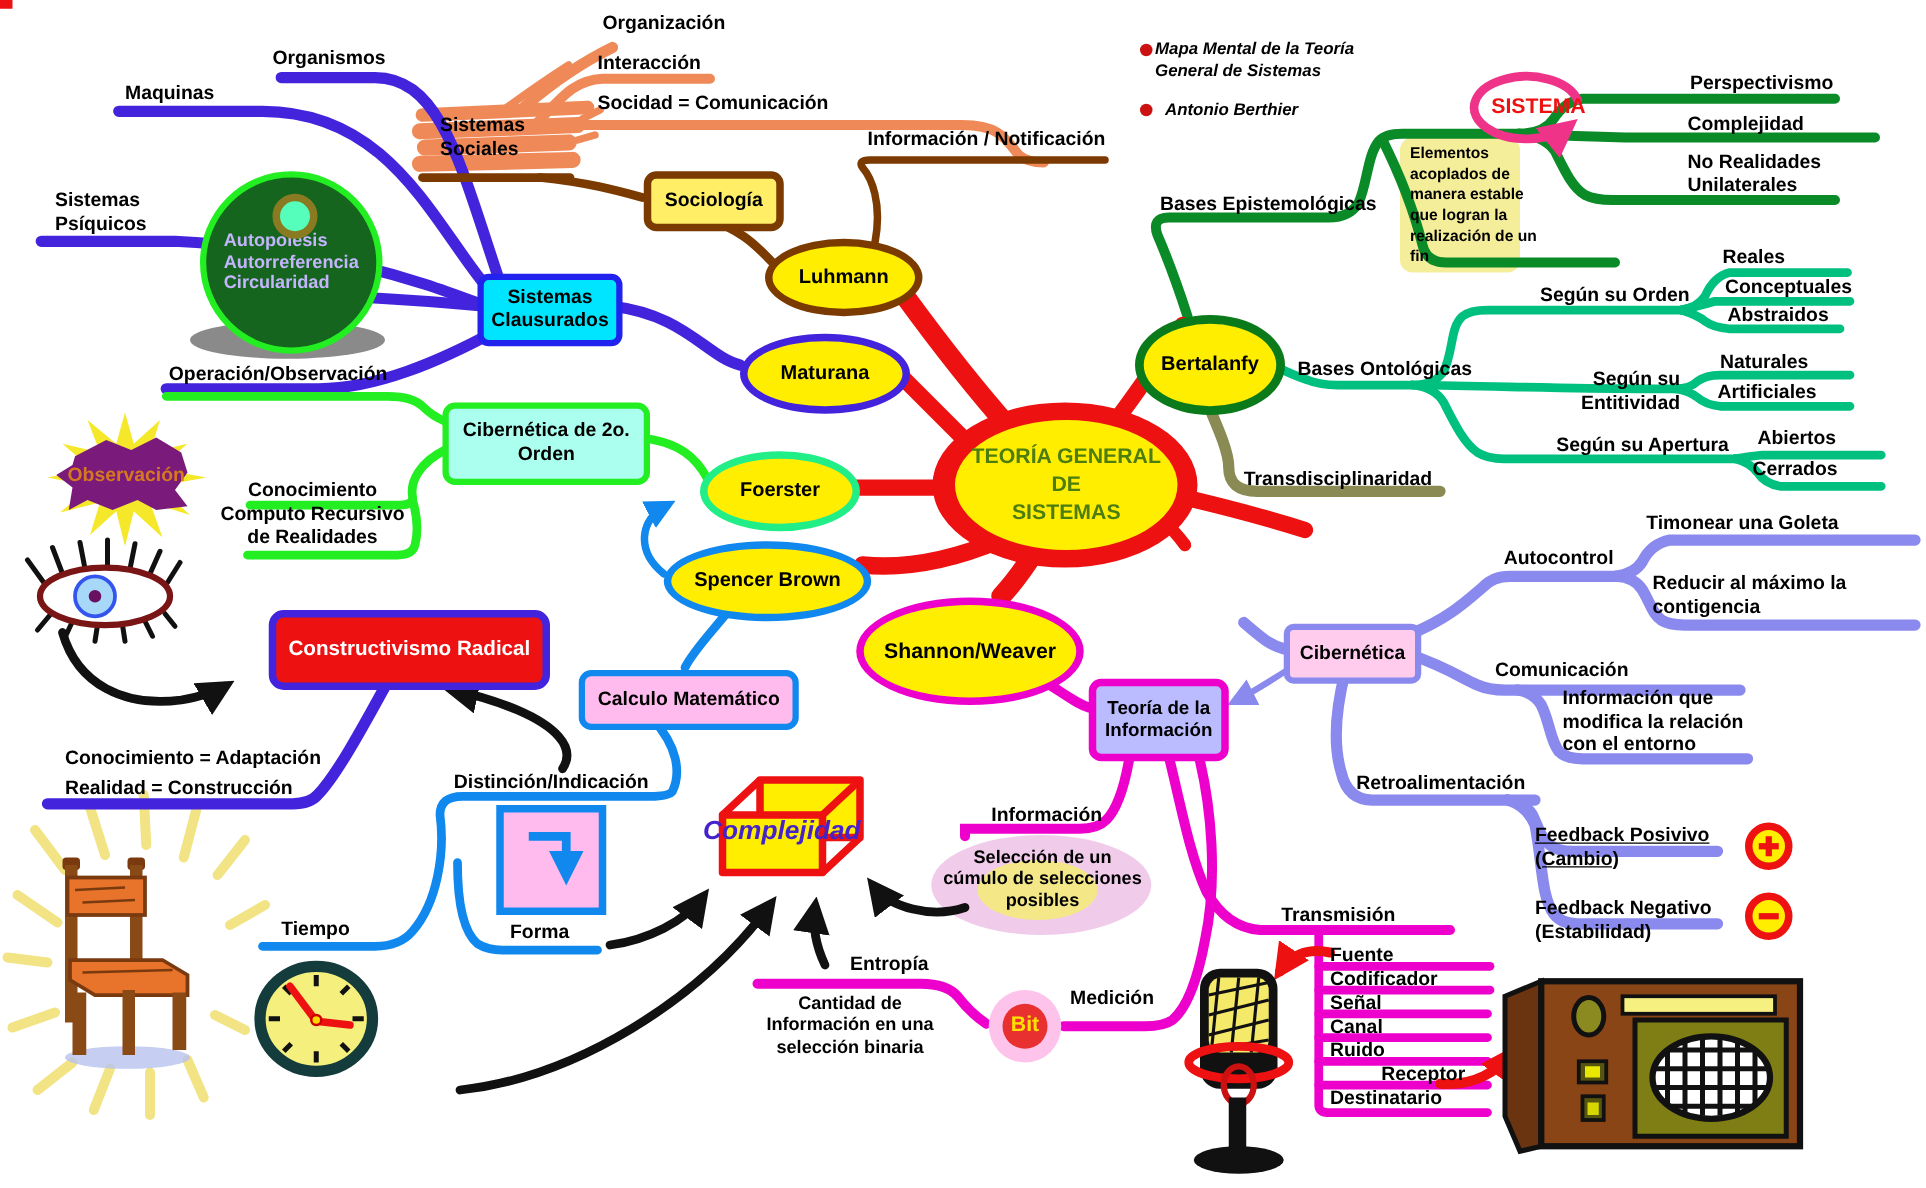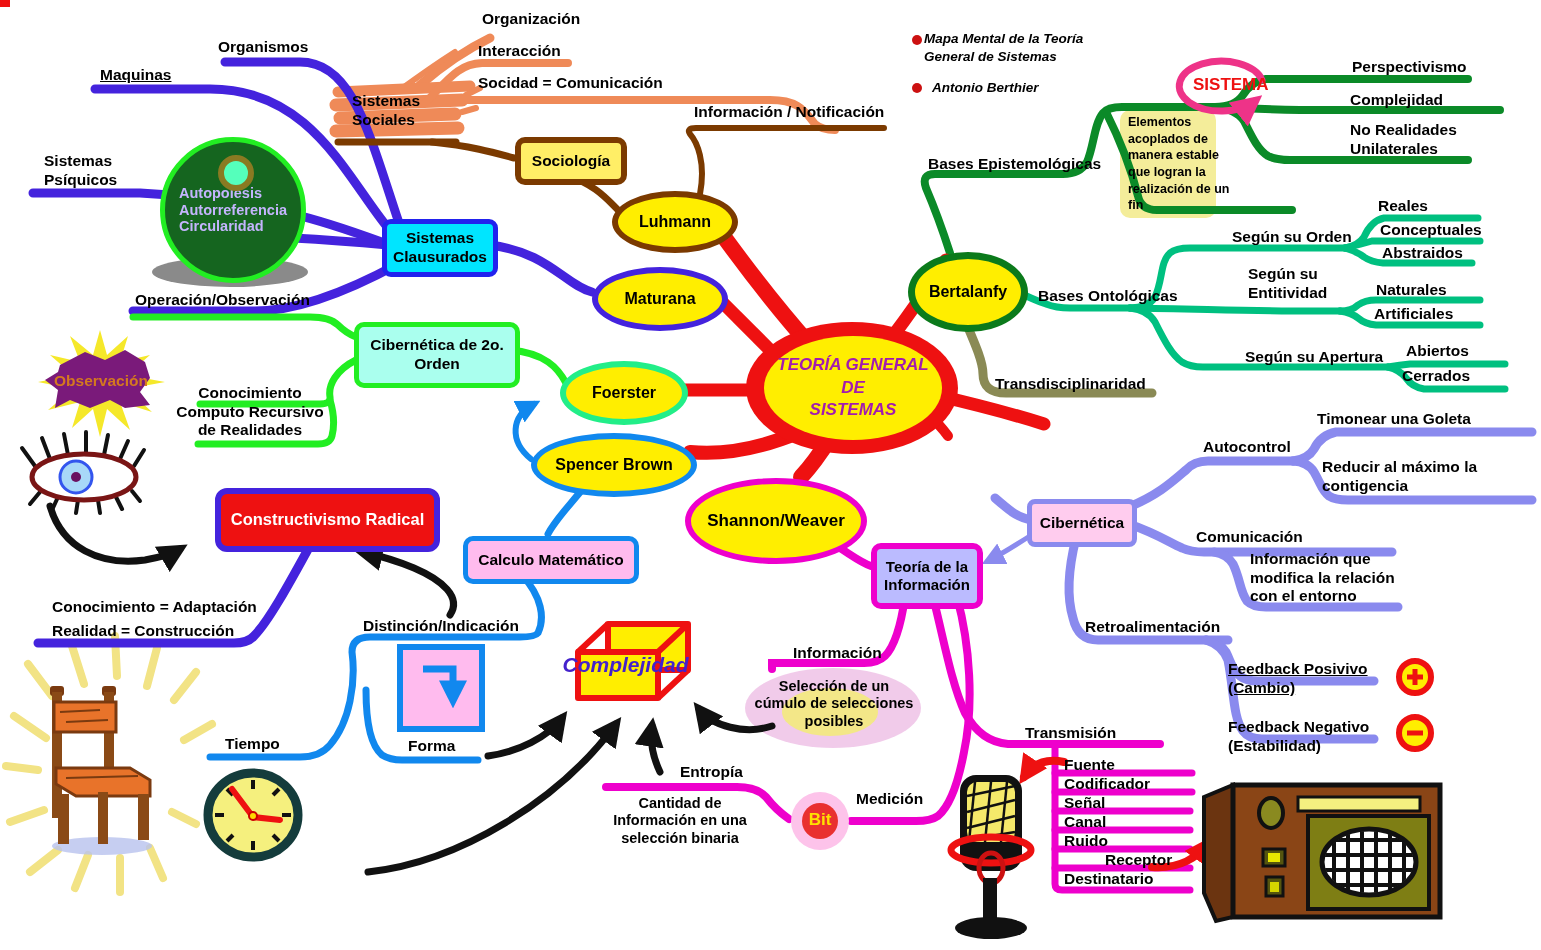--- a/index.html
+++ b/index.html
@@ -335,21 +335,21 @@
   <circle cx="1415" cy="677" r="16" fill="#ffee00" stroke="#ee1111" stroke-width="6"></circle>
   <line x1="1415" y1="669" x2="1415" y2="685" stroke="#ee1111" stroke-width="5"></line>
   <line x1="1407" y1="677" x2="1423" y2="677" stroke="#ee1111" stroke-width="5"></line>
 </g>
 <g>
   <circle cx="1415" cy="733" r="16" fill="#ffee00" stroke="#ee1111" stroke-width="6"></circle>
   <line x1="1407" y1="733" x2="1423" y2="733" stroke="#ee1111" stroke-width="5"></line>
 </g>
 </svg>
 
-<div class="enode" style="left:764px;top:336px;width:178px;height:104px;color:#a21caf;font-size:17px;line-height:1.35;font-style:italic;">TEORÍA GENERAL
+<div class="enode" style="left:764px;top:336px;width:178px;height:104px;color:#4d7c0f;font-size:17px;line-height:1.35;">TEORÍA GENERAL
 DE
 SISTEMAS</div>
 <div class="enode" style="left:612px;top:191px;width:114px;height:50px;border:6px solid #7b3a00;">Luhmann</div>
 <div class="enode" style="left:592px;top:267px;width:124px;height:52px;border:6px solid #4423dd;">Maturana</div>
 <div class="enode" style="left:560px;top:361px;width:116px;height:52px;border:6px solid #22ee88;">Foerster</div>
 <div class="enode" style="left:531px;top:433px;width:154px;height:52px;border:6px solid #1188ee;">Spencer Brown</div>
 <div class="enode" style="left:908px;top:252px;width:106px;height:66px;border:7px solid #0b7a1b;">Bertalanfy</div>
 <div class="enode" style="left:685px;top:478px;width:170px;height:74px;border:6px solid #ee00cc;font-size:17px;">Shannon/Weaver</div>
 
 <div class="bnode" style="left:515px;top:137px;width:100px;height:36px;background:#ffee66;border:6px solid #7b3a00;border-radius:10px;">Sociología</div>
@@ -365,21 +365,21 @@
 <div class="enode" style="left:160px;top:137px;width:136px;height:136px;background:#15651f;border:5px solid #22ee22;color:#c4b5fd;font-size:14.5px;text-align:left;">Autopoiesis
 Autorreferencia
 Circularidad</div>
 <span style="position:absolute;left:218px;top:155px;width:24px;height:24px;border-radius:50%;background:#55ffbb;border:6px solid #8a7a22;"></span>
 
 <div class="lbl" style="left:482px;top:10px;">Organización</div>
 <div class="lbl" style="left:478px;top:42px;">Interacción</div>
 <div class="lbl" style="left:478px;top:74px;">Socidad = Comunicación</div>
 <div class="lbl" style="left:694px;top:103px;">Información /  Notificación</div>
 <div class="lbl" style="left:218px;top:38px;">Organismos</div>
-<div class="lbl" style="left:100px;top:66px;text-decoration:underline;">Maquinas</div>
+<div class="lbl" style="left:100px;top:66px;">Maquinas</div>
 <div class="lbl" style="left:44px;top:152px;">Sistemas
 Psíquicos</div>
 <div class="lbl" style="left:352px;top:92px;">Sistemas
 Sociales</div>
 <div class="lbl" style="left:135px;top:291px;">Operación/Observación</div>
 <div class="lbl" style="left:54px;top:372px;color:#d4791f;">Observación</div>
 <div class="lbl" style="left:170px;top:384px;width:160px;text-align:center;">Conocimiento
 Computo Recursivo
 de Realidades</div>
 <div class="lbl" style="left:52px;top:598px;">Conocimiento = Adaptación</div>
@@ -401,21 +401,21 @@
 fin</div>
 <div class="lbl" style="left:1352px;top:58px;">Perspectivismo</div>
 <div class="lbl" style="left:1350px;top:91px;">Complejidad</div>
 <div class="lbl" style="left:1350px;top:121px;">No Realidades
 Unilaterales</div>
 <div class="lbl" style="left:1038px;top:287px;">Bases Ontológicas</div>
 <div class="lbl" style="left:1232px;top:228px;">Según su Orden</div>
 <div class="lbl" style="left:1378px;top:197px;">Reales</div>
 <div class="lbl" style="left:1380px;top:221px;">Conceptuales</div>
 <div class="lbl" style="left:1382px;top:244px;">Abstraidos</div>
-<div class="lbl" style="left:1248px;top:265px;text-align:left;width:96px;">Según su
+<div class="lbl" style="left:1248px;top:295px;text-align:right;width:96px;">Según su
 Entitividad</div>
 <div class="lbl" style="left:1376px;top:281px;">Naturales</div>
 <div class="lbl" style="left:1374px;top:305px;">Artificiales</div>
 <div class="lbl" style="left:1245px;top:348px;">Según su Apertura</div>
 <div class="lbl" style="left:1406px;top:342px;">Abiertos</div>
 <div class="lbl" style="left:1402px;top:367px;">Cerrados</div>
 <div class="lbl" style="left:995px;top:375px;">Transdisciplinaridad</div>
 <div class="lbl" style="left:1203px;top:438px;">Autocontrol</div>
 <div class="lbl" style="left:1317px;top:410px;">Timonear una Goleta</div>
 <div class="lbl" style="left:1322px;top:458px;">Reducir al máximo la

